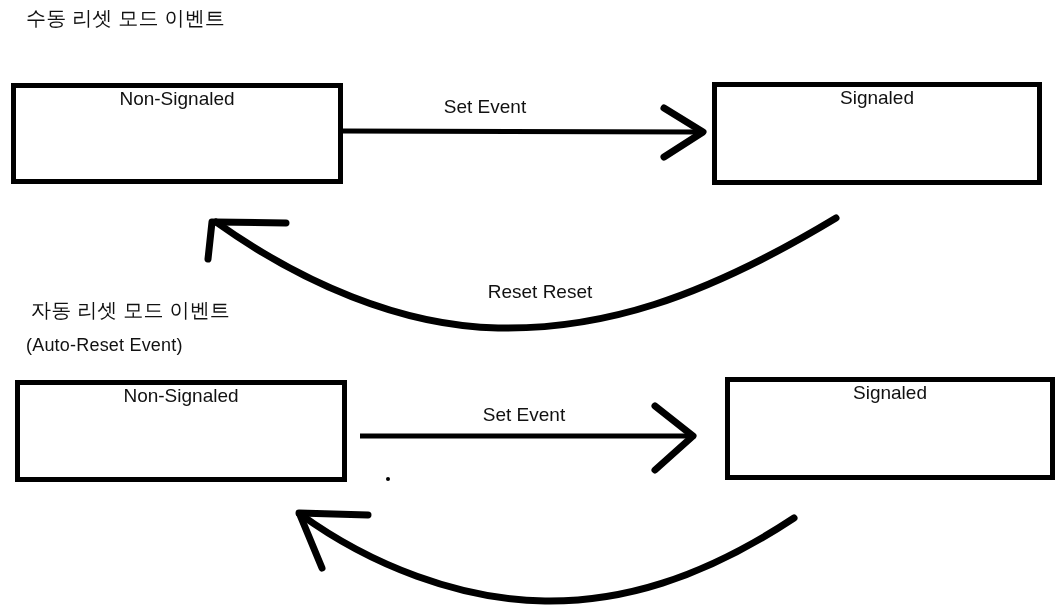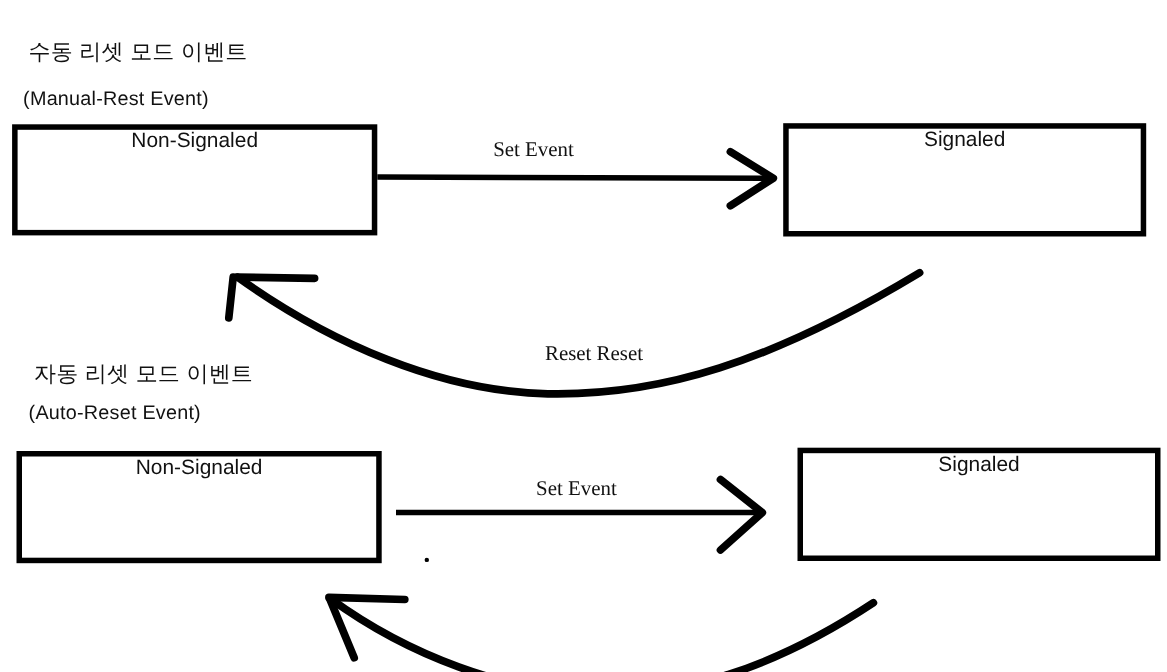--- a/index.html
+++ b/index.html
@@ -14,21 +14,20 @@
     overflow: hidden;
     font-family: "Liberation Sans", "DejaVu Sans", sans-serif;
     color: #000000;
   }
   #canvas {
     position: absolute;
     left: 0;
     top: 0;
     width: 1061px;
     height: 485px;
-    margin-top: 30px;
   }
   .section-label {
     position: absolute;
     font-size: 20px;
     line-height: 24px;
     color: #111111;
     white-space: nowrap;
     letter-spacing: 0.2px;
   }
   .section-label.sub {
@@ -46,21 +45,20 @@
     font-size: 19px;
     color: #111111;
     white-space: nowrap;
   }
   .edge-label {
     position: absolute;
     font-size: 19px;
     color: #111111;
     white-space: nowrap;
     transform: translateX(-50%);
-    font-family: Liberation Serif, serif;
   }
   svg.arrow-layer {
     position: absolute;
     left: 0;
     top: 0;
     width: 1061px;
     height: 611px;
     pointer-events: none;
   }
   .stroke {
@@ -82,21 +80,20 @@
     border-radius: 50%;
     background: #000000;
   }
 </style>
 </head>
 <body>
 
 <div id="canvas">
 
   <div class="section-label" style="left:26px; top:6px;">수동 리셋 모드 이벤트</div>
-  <div class="section-label sub" style="left:21px; top:47px;">(Manual-Rest Event)</div>
 
   <div class="section-label" style="left:31px; top:298px;">자동 리셋 모드 이벤트</div>
   <div class="section-label sub" style="left:26px; top:333px;">(Auto-Reset Event)</div>
 
   <div class="state-box" style="left:11px; top:83px; width:332px; height:101px;">
     <span class="state-box-label">Non-Signaled</span>
   </div>
 
   <div class="state-box" style="left:712px; top:82px; width:330px; height:103px;">
     <span class="state-box-label">Signaled</span>

